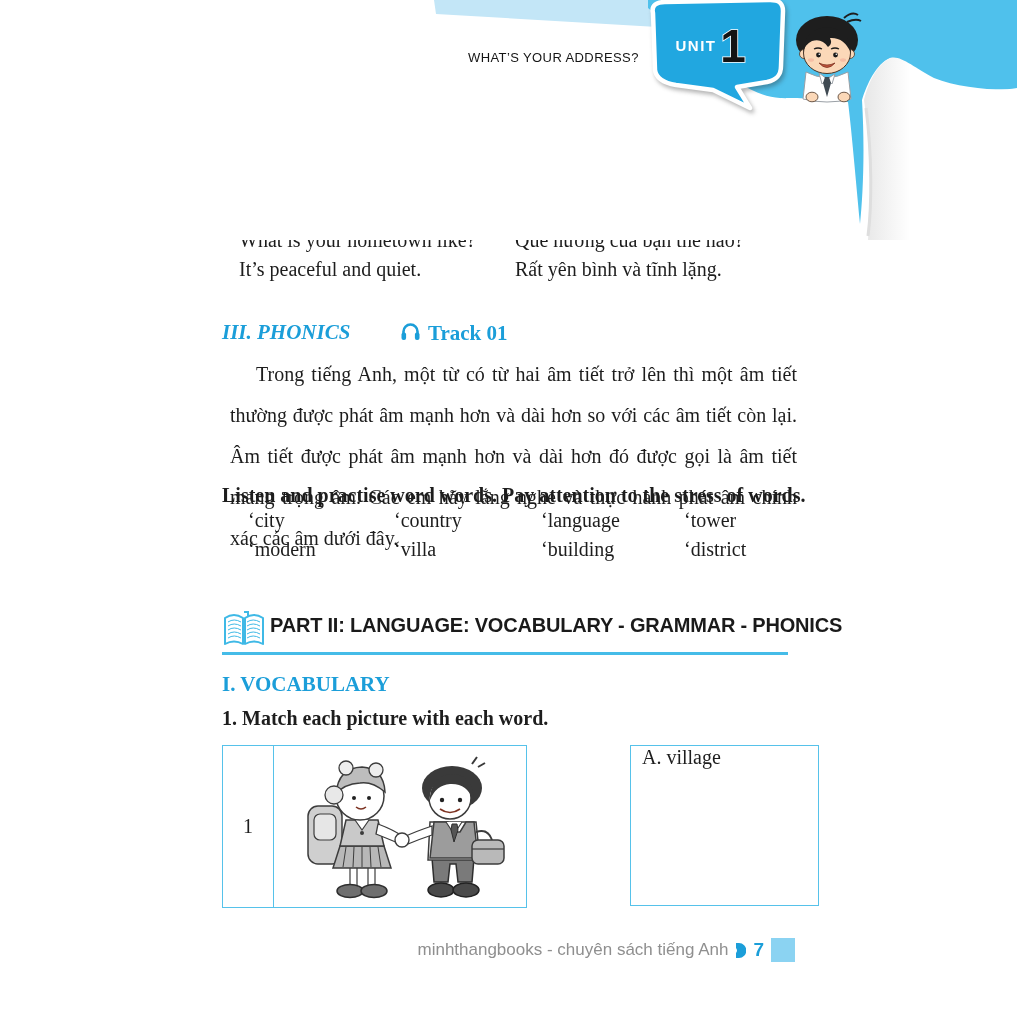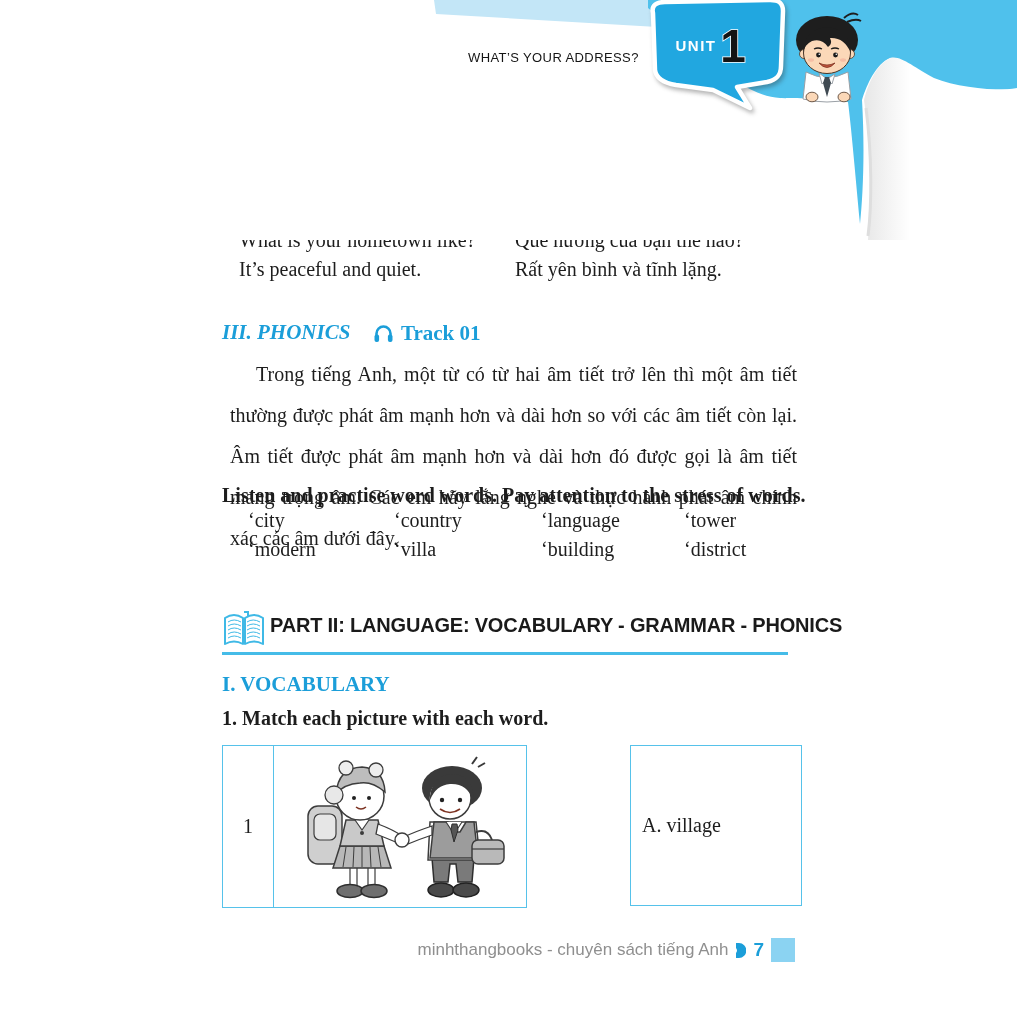--- a/index.html
+++ b/index.html
@@ -20,21 +20,21 @@
   .pattern{color:#1b9ed9;font-weight:bold;font-size:20px;white-space:nowrap;}
   .pattern .pfx{margin-right:14px;}
   .q-line{left:255px;top:136px;}
   .a-line{left:255px;top:167px;}
   .vd-label{left:222px;top:199px;font-size:20px;font-weight:bold;}
   .ex-en{left:239px;font-size:20px;white-space:nowrap;}
   .ex-vi{left:515px;font-size:20px;white-space:nowrap;}
   .row1{top:229px;} .row2{top:258px;}
   
   .phonics-heading{left:222px;top:320px;font-size:21px;font-weight:bold;color:#1b9ed9;white-space:nowrap;font-style:italic;}
-  .track{left:373px;top:321px;display:flex;align-items:center;gap:7px;color:#1b9ed9;font-size:21px;font-weight:bold;white-space:nowrap;}
+  .track{left:400px;top:321px;display:flex;align-items:flex-start;gap:7px;color:#1b9ed9;font-size:21px;font-weight:bold;white-space:nowrap;}
   .phonics-intro{
     left:230px;top:354px;width:567px;font-size:20px;line-height:41px;
     text-align:justify;text-indent:26px;
   }
   .listen{left:222px;top:484px;font-size:20px;font-weight:bold;white-space:nowrap;}
   .word-grid{
     left:248px;top:509px;width:540px;display:grid;
     grid-template-columns:146px 147px 143px auto;grid-auto-rows:29px;
     font-size:20px;
   }
@@ -53,22 +53,22 @@
   .match-box{
     left:222px;top:745px;width:305px;height:163px;border:1.5px solid #56c2ea;
     box-sizing:border-box;display:flex;
   }
   .num-cell{
     width:51px;border-right:1.5px solid #56c2ea;box-sizing:border-box;
     display:flex;align-items:center;justify-content:center;font-size:20px;
   }
   .pic-cell{flex:1;display:flex;align-items:center;justify-content:center;}
   .option-box{
-    left:630px;top:745px;width:172px;height:161px;border:1.5px solid #56c2ea;
-    box-sizing:border-box;display:flex;align-items:center;padding-left:11px;font-size:20px;
+    left:630px;top:745px;width:189px;height:161px;border:1.5px solid #56c2ea;
+    box-sizing:border-box;display:flex;align-items:flex-start;padding-left:11px;font-size:20px;
   }
   
   .footer{
     right:222px;top:938px;display:flex;align-items:center;gap:7px;
     font-family:"Liberation Sans","DejaVu Sans",sans-serif;font-size:17px;color:#8f8f8f;
   }
   .footer .pgnum{color:#1b9ed9;font-weight:bold;font-size:19px;}
   .footer .sq{width:24px;height:24px;background:#8bd3f2;}
 </style>
 </head>

